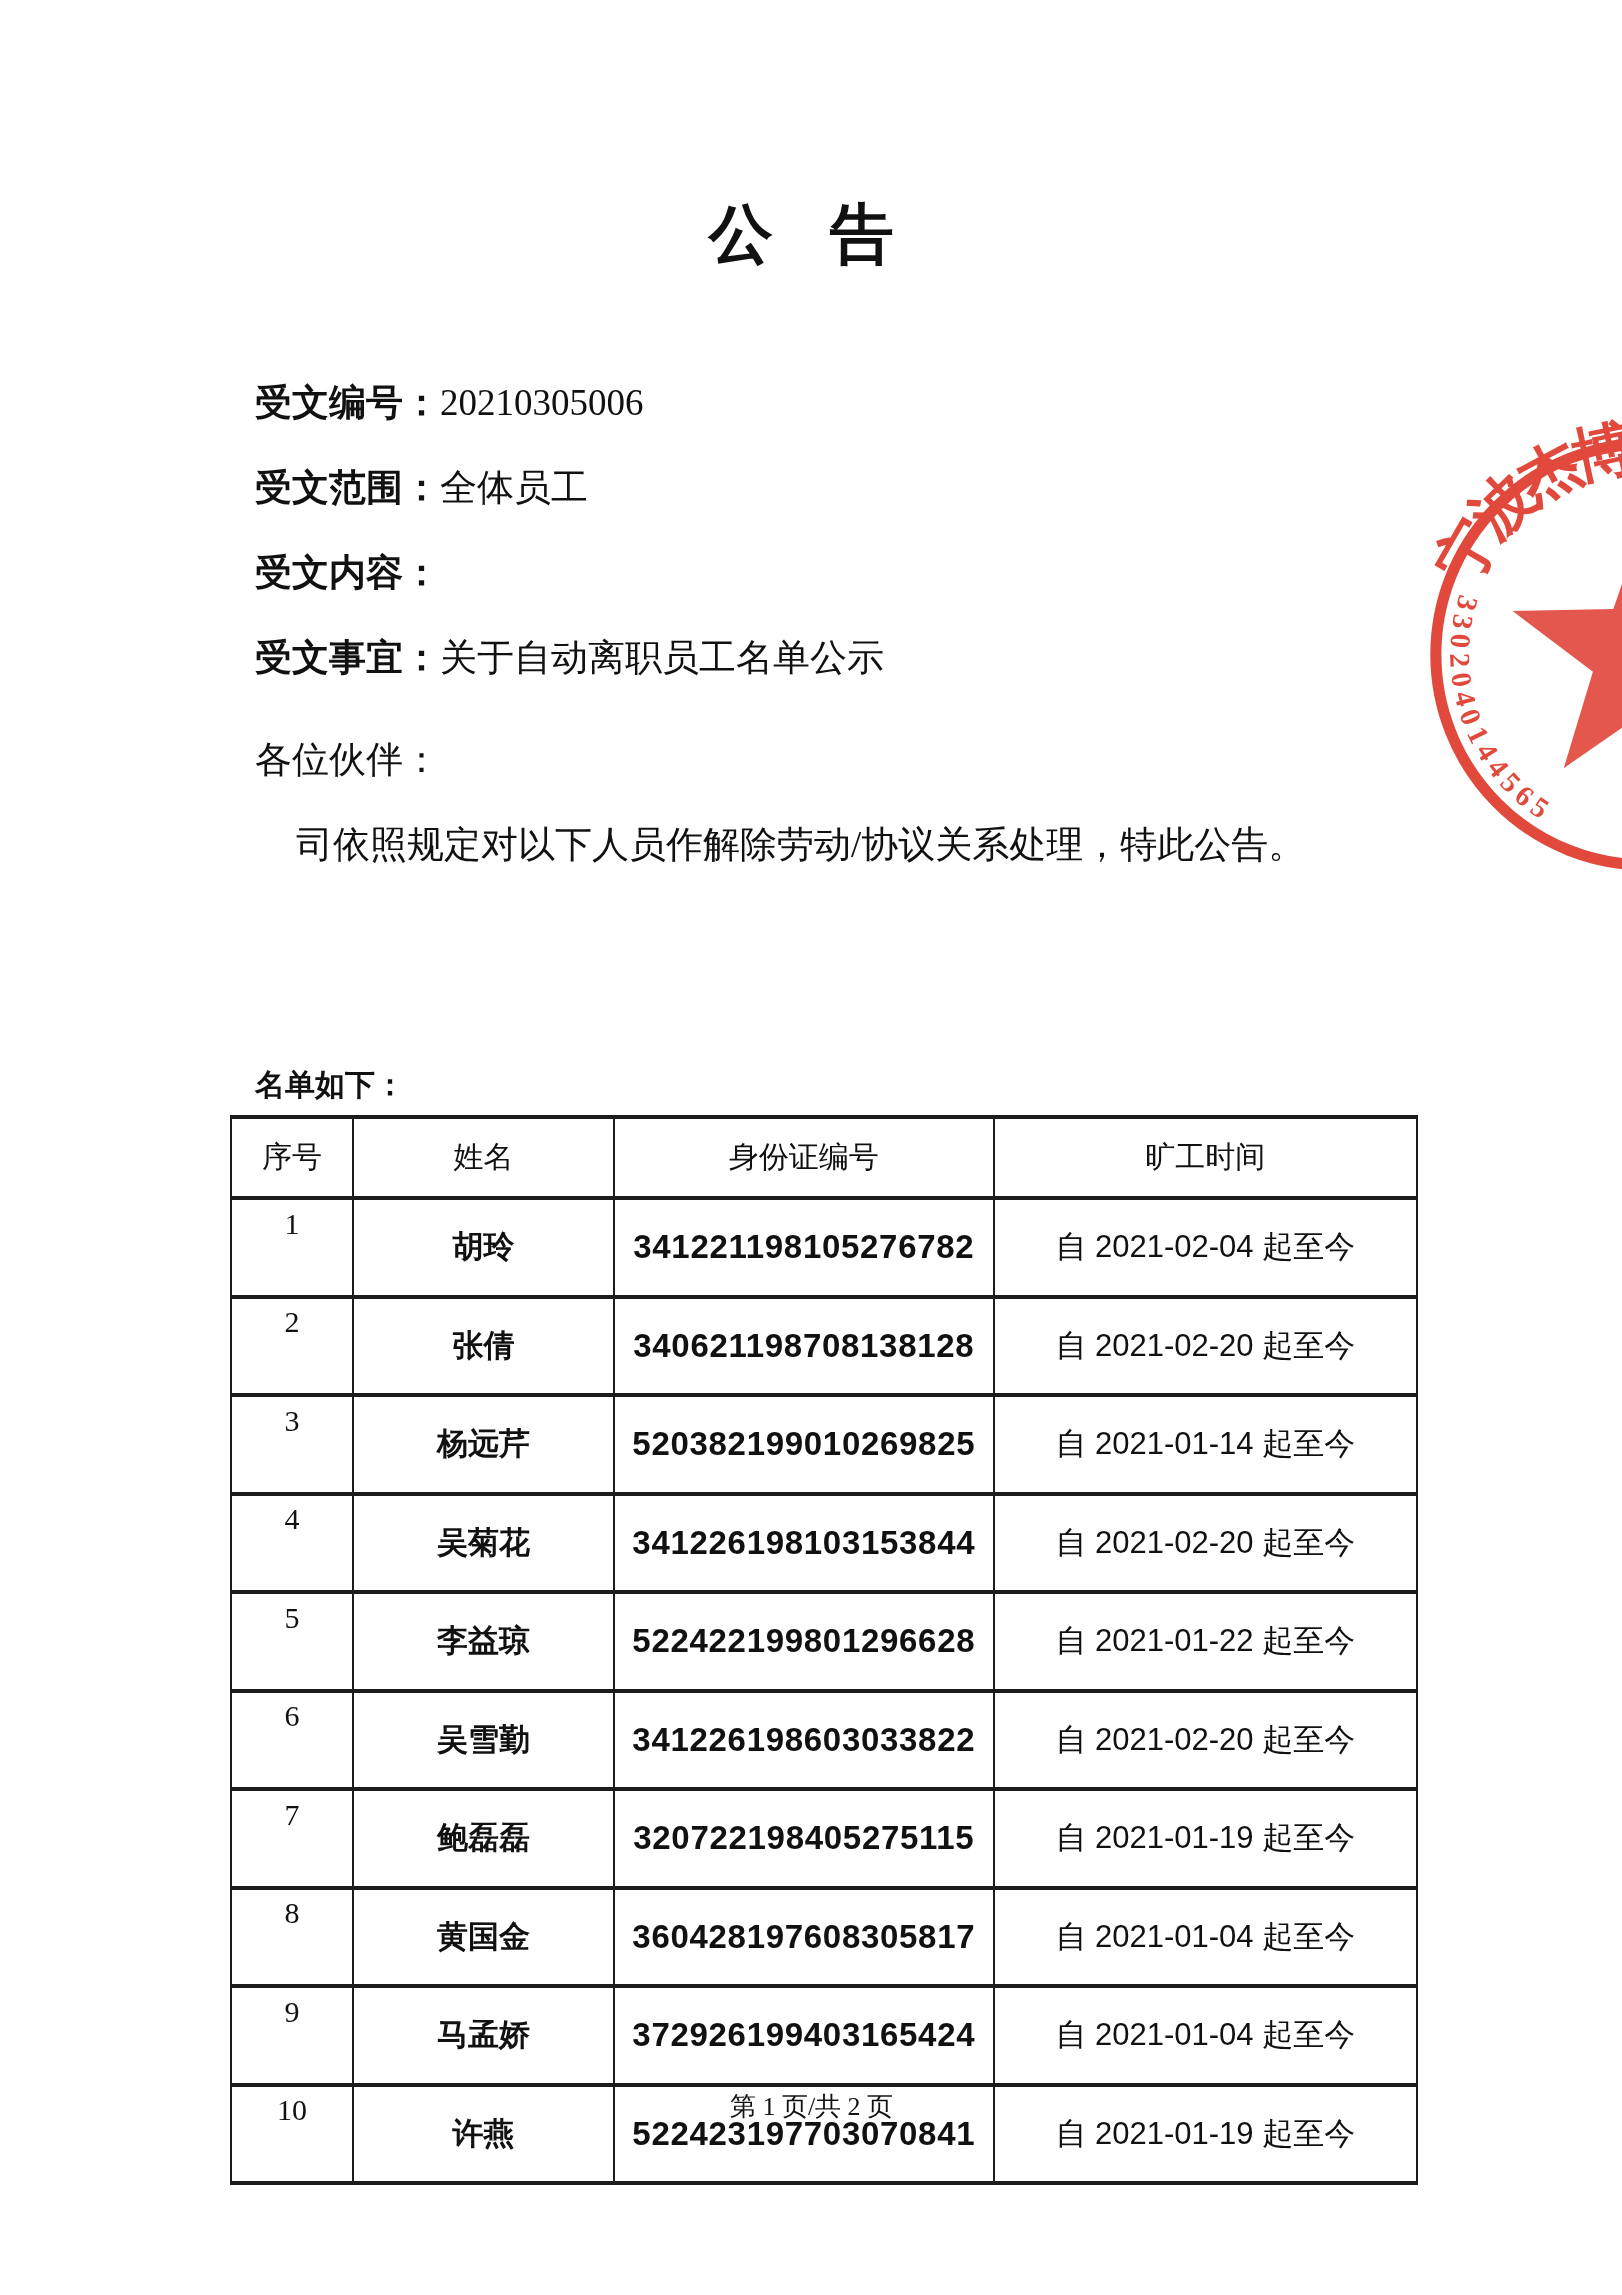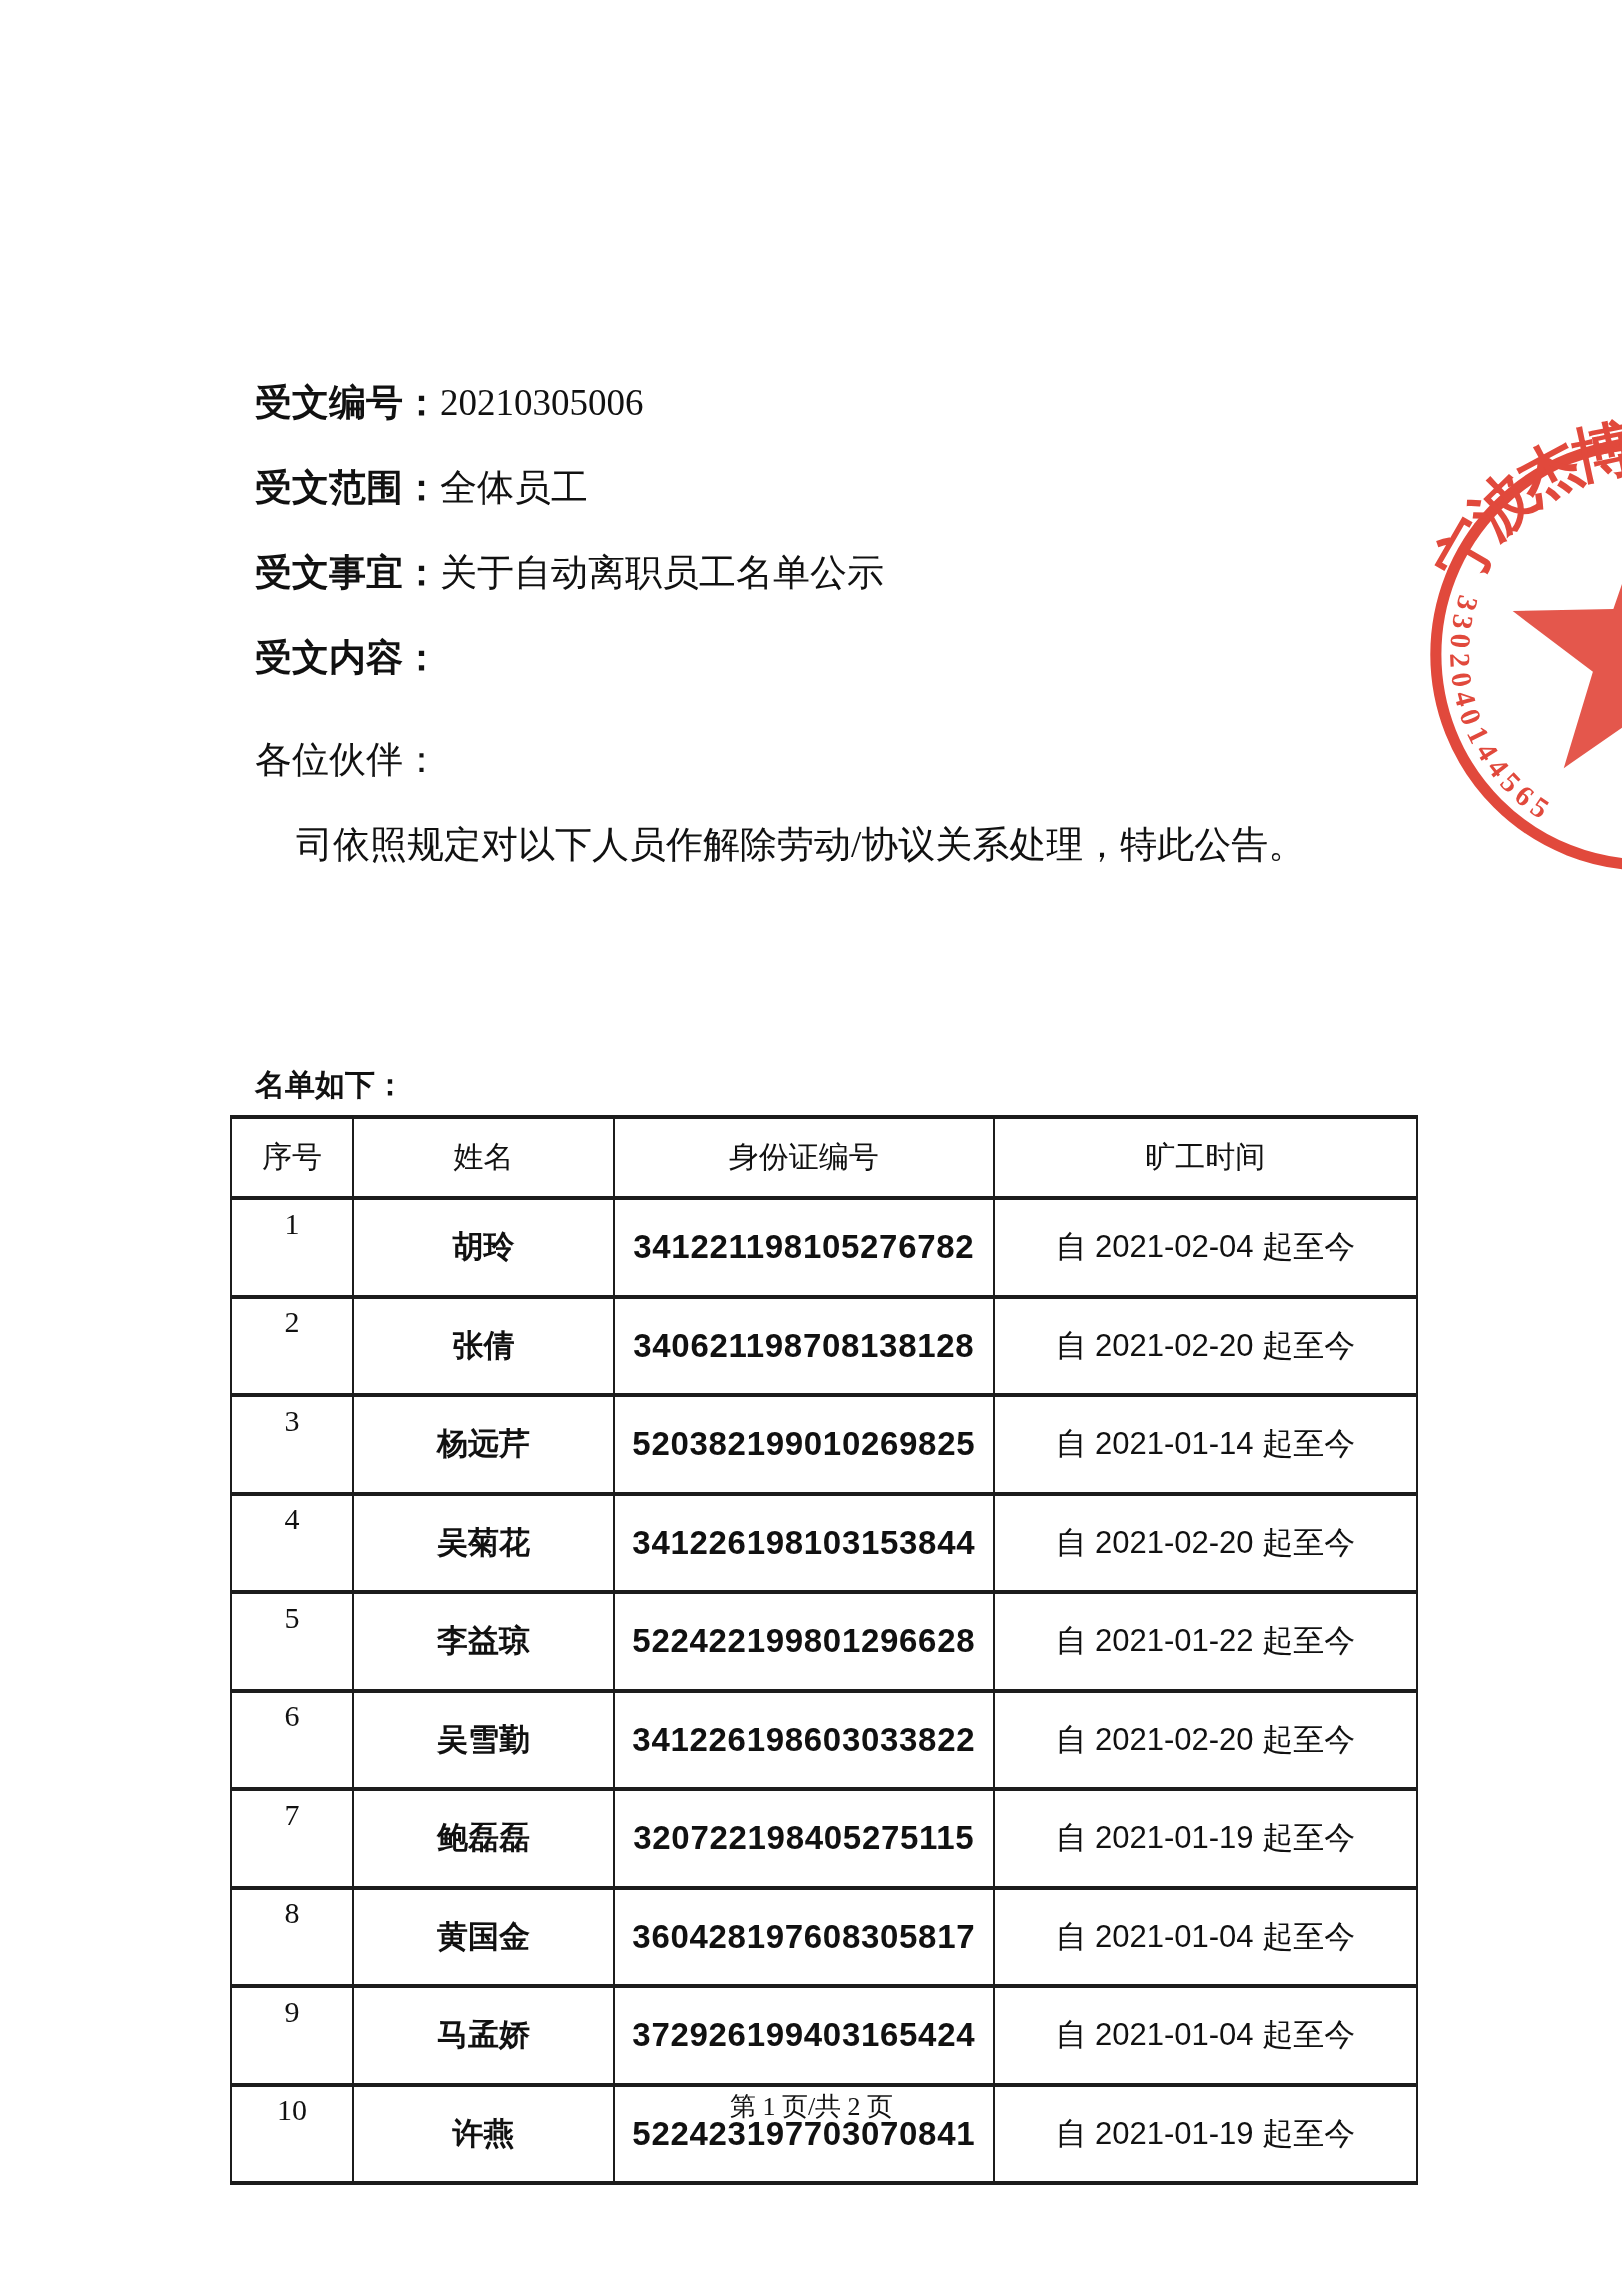--- a/index.html
+++ b/index.html
@@ -97,33 +97,34 @@
   }
   .stamp text{font-family:"Liberation Serif", serif;}
   .stamp .arc-char{font-size:92px;font-weight:700;}
   .stamp .serial-text{font-size:44px;font-weight:600;letter-spacing:9px;}
 </style>
 </head>
 <body>
 
 <div class="page">
 
+  <div class="title">公 告</div>
 
   <div class="meta-block">
     <div class="meta-line">
       <span class="meta-label">受文编号：</span><span class="meta-value">20210305006</span>
     </div>
     <div class="meta-line">
       <span class="meta-label">受文范围：</span><span class="meta-value">全体员工</span>
     </div>
     <div class="meta-line">
+      <span class="meta-label">受文内容：</span><span class="meta-value"></span>
+    </div>
+    <div class="meta-line">
       <span class="meta-label">受文事宜：</span><span class="meta-value">关于自动离职员工名单公示</span>
-    </div>
-    <div class="meta-line">
-      <span class="meta-label">受文内容：</span><span class="meta-value"></span>
     </div>
   </div>
 
   <div class="salutation">各位伙伴：</div>
 
   <div class="body-block">
     <div class="body-line last">司依照规定对以下人员作解除劳动/协议关系处理，特此公告。</div>
   </div>
 
   <div class="list-intro">名单如下：</div>

